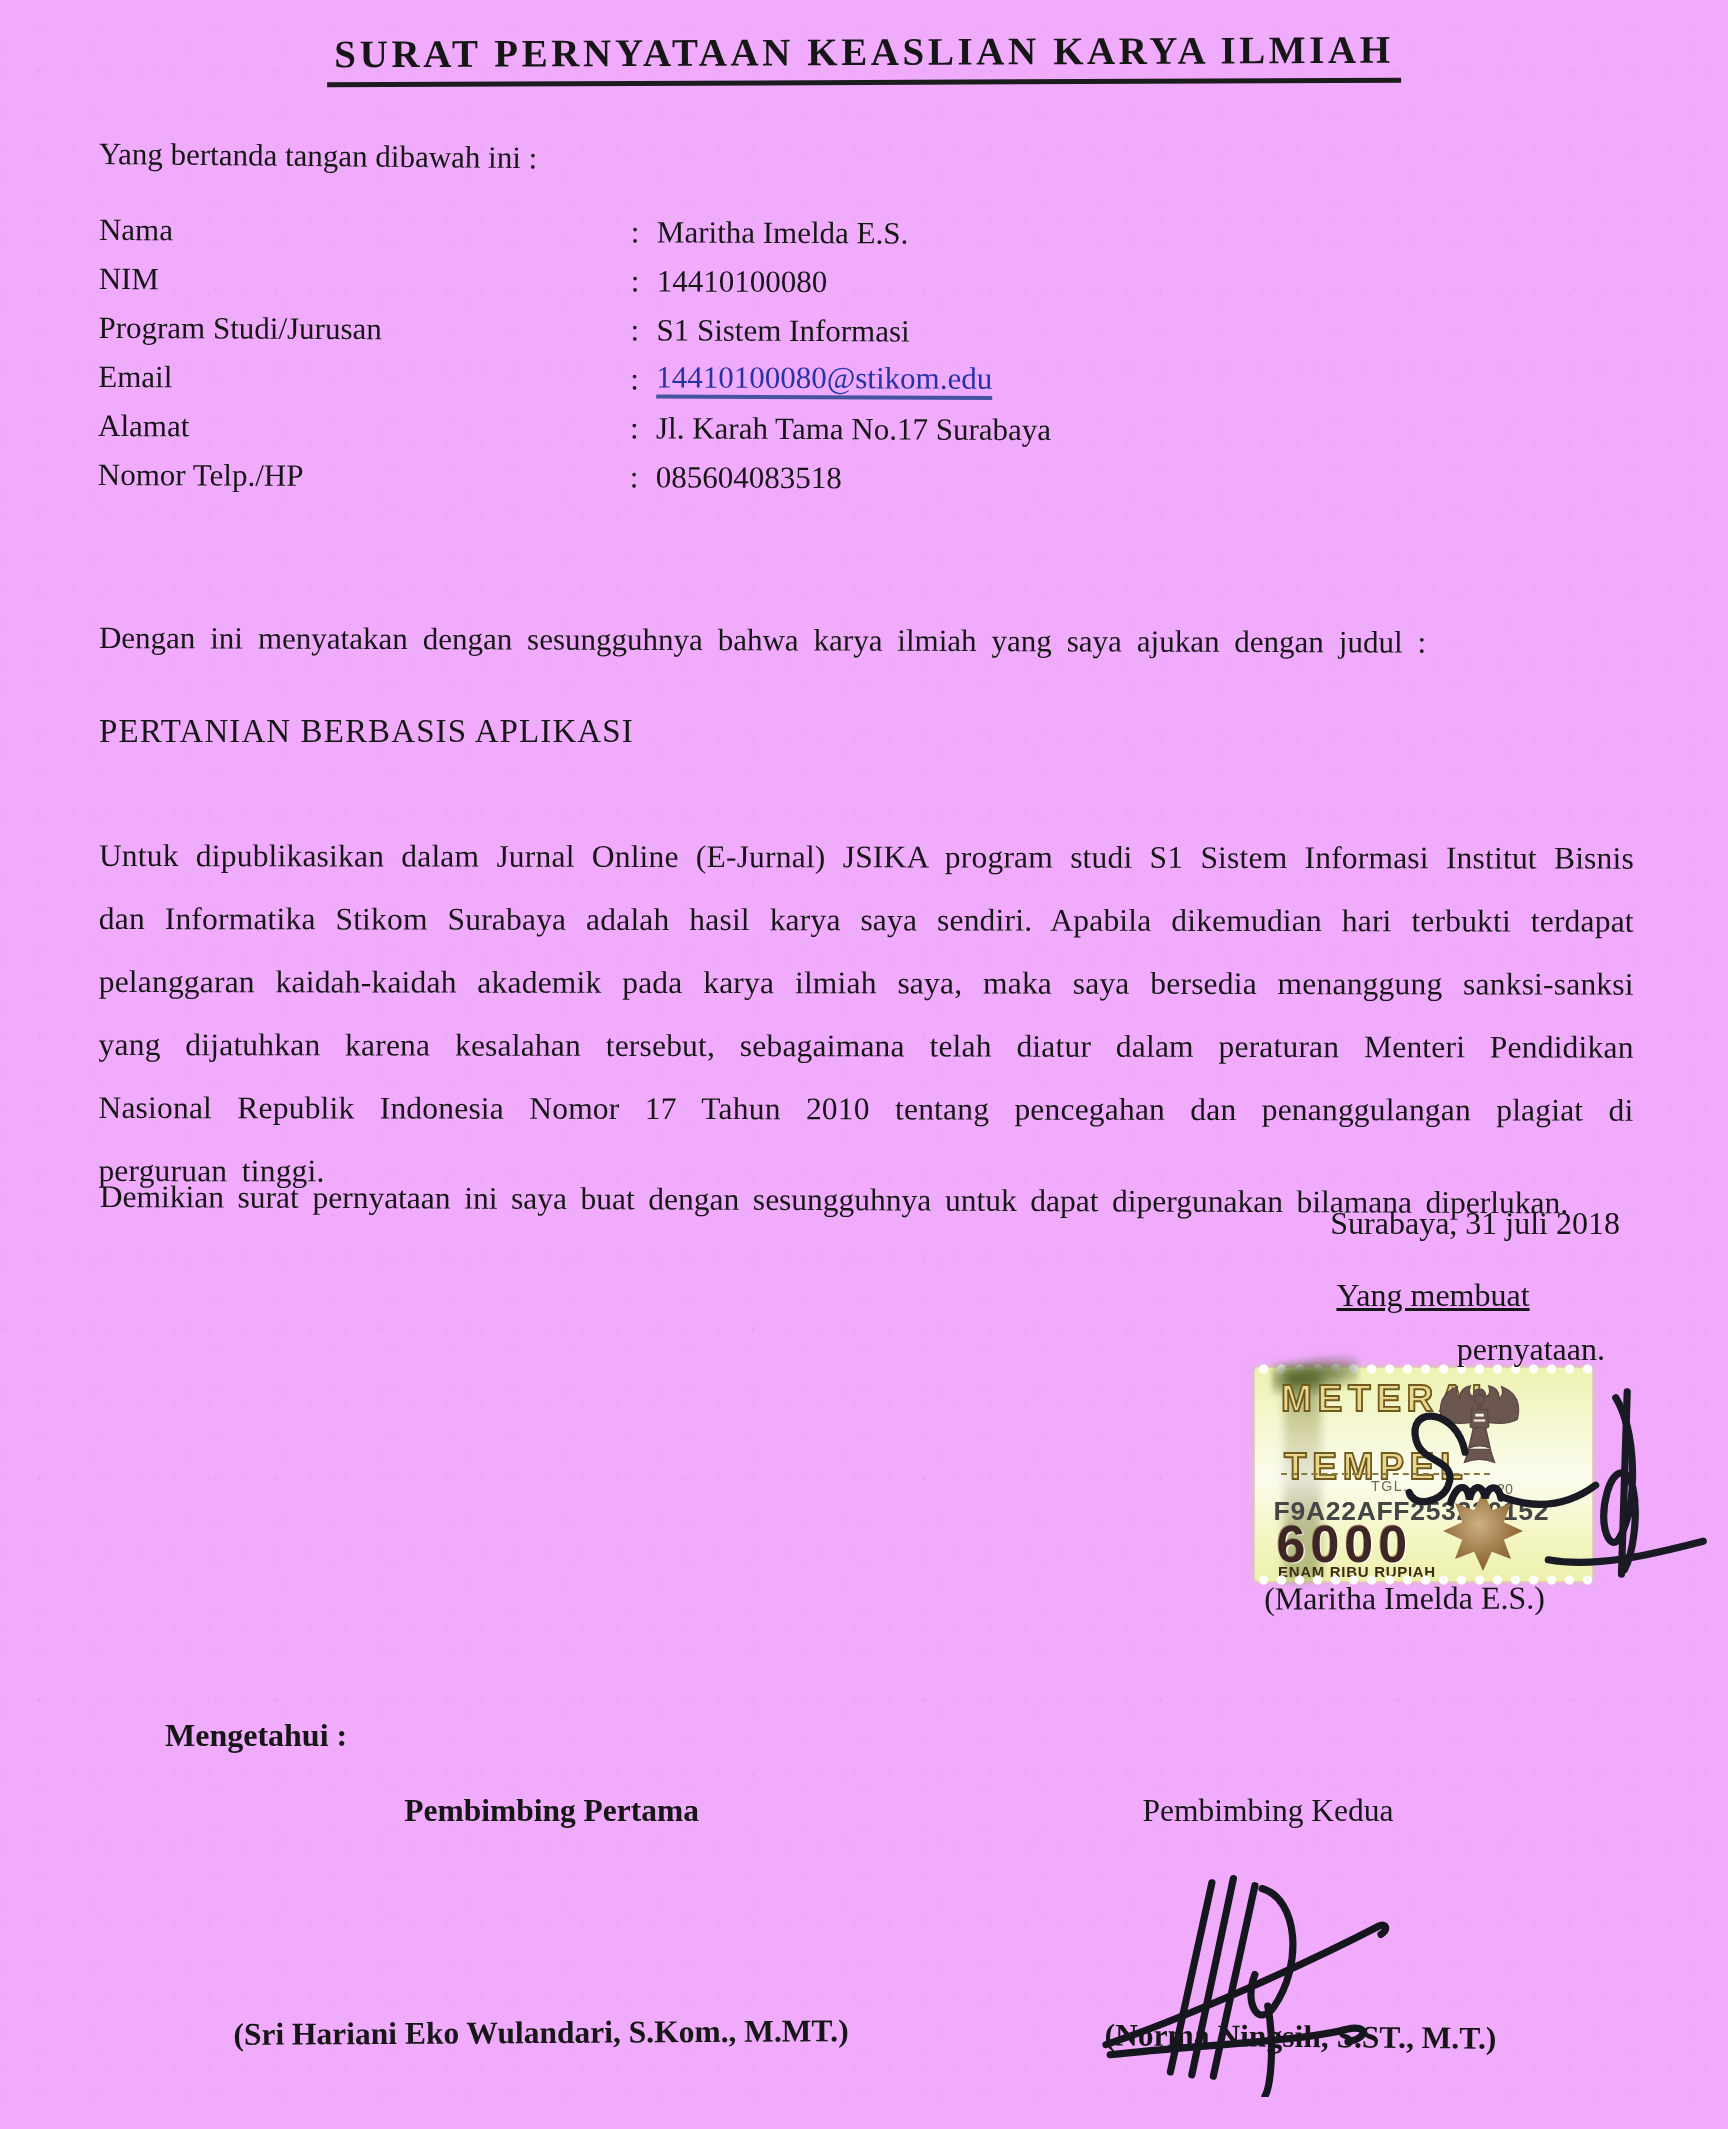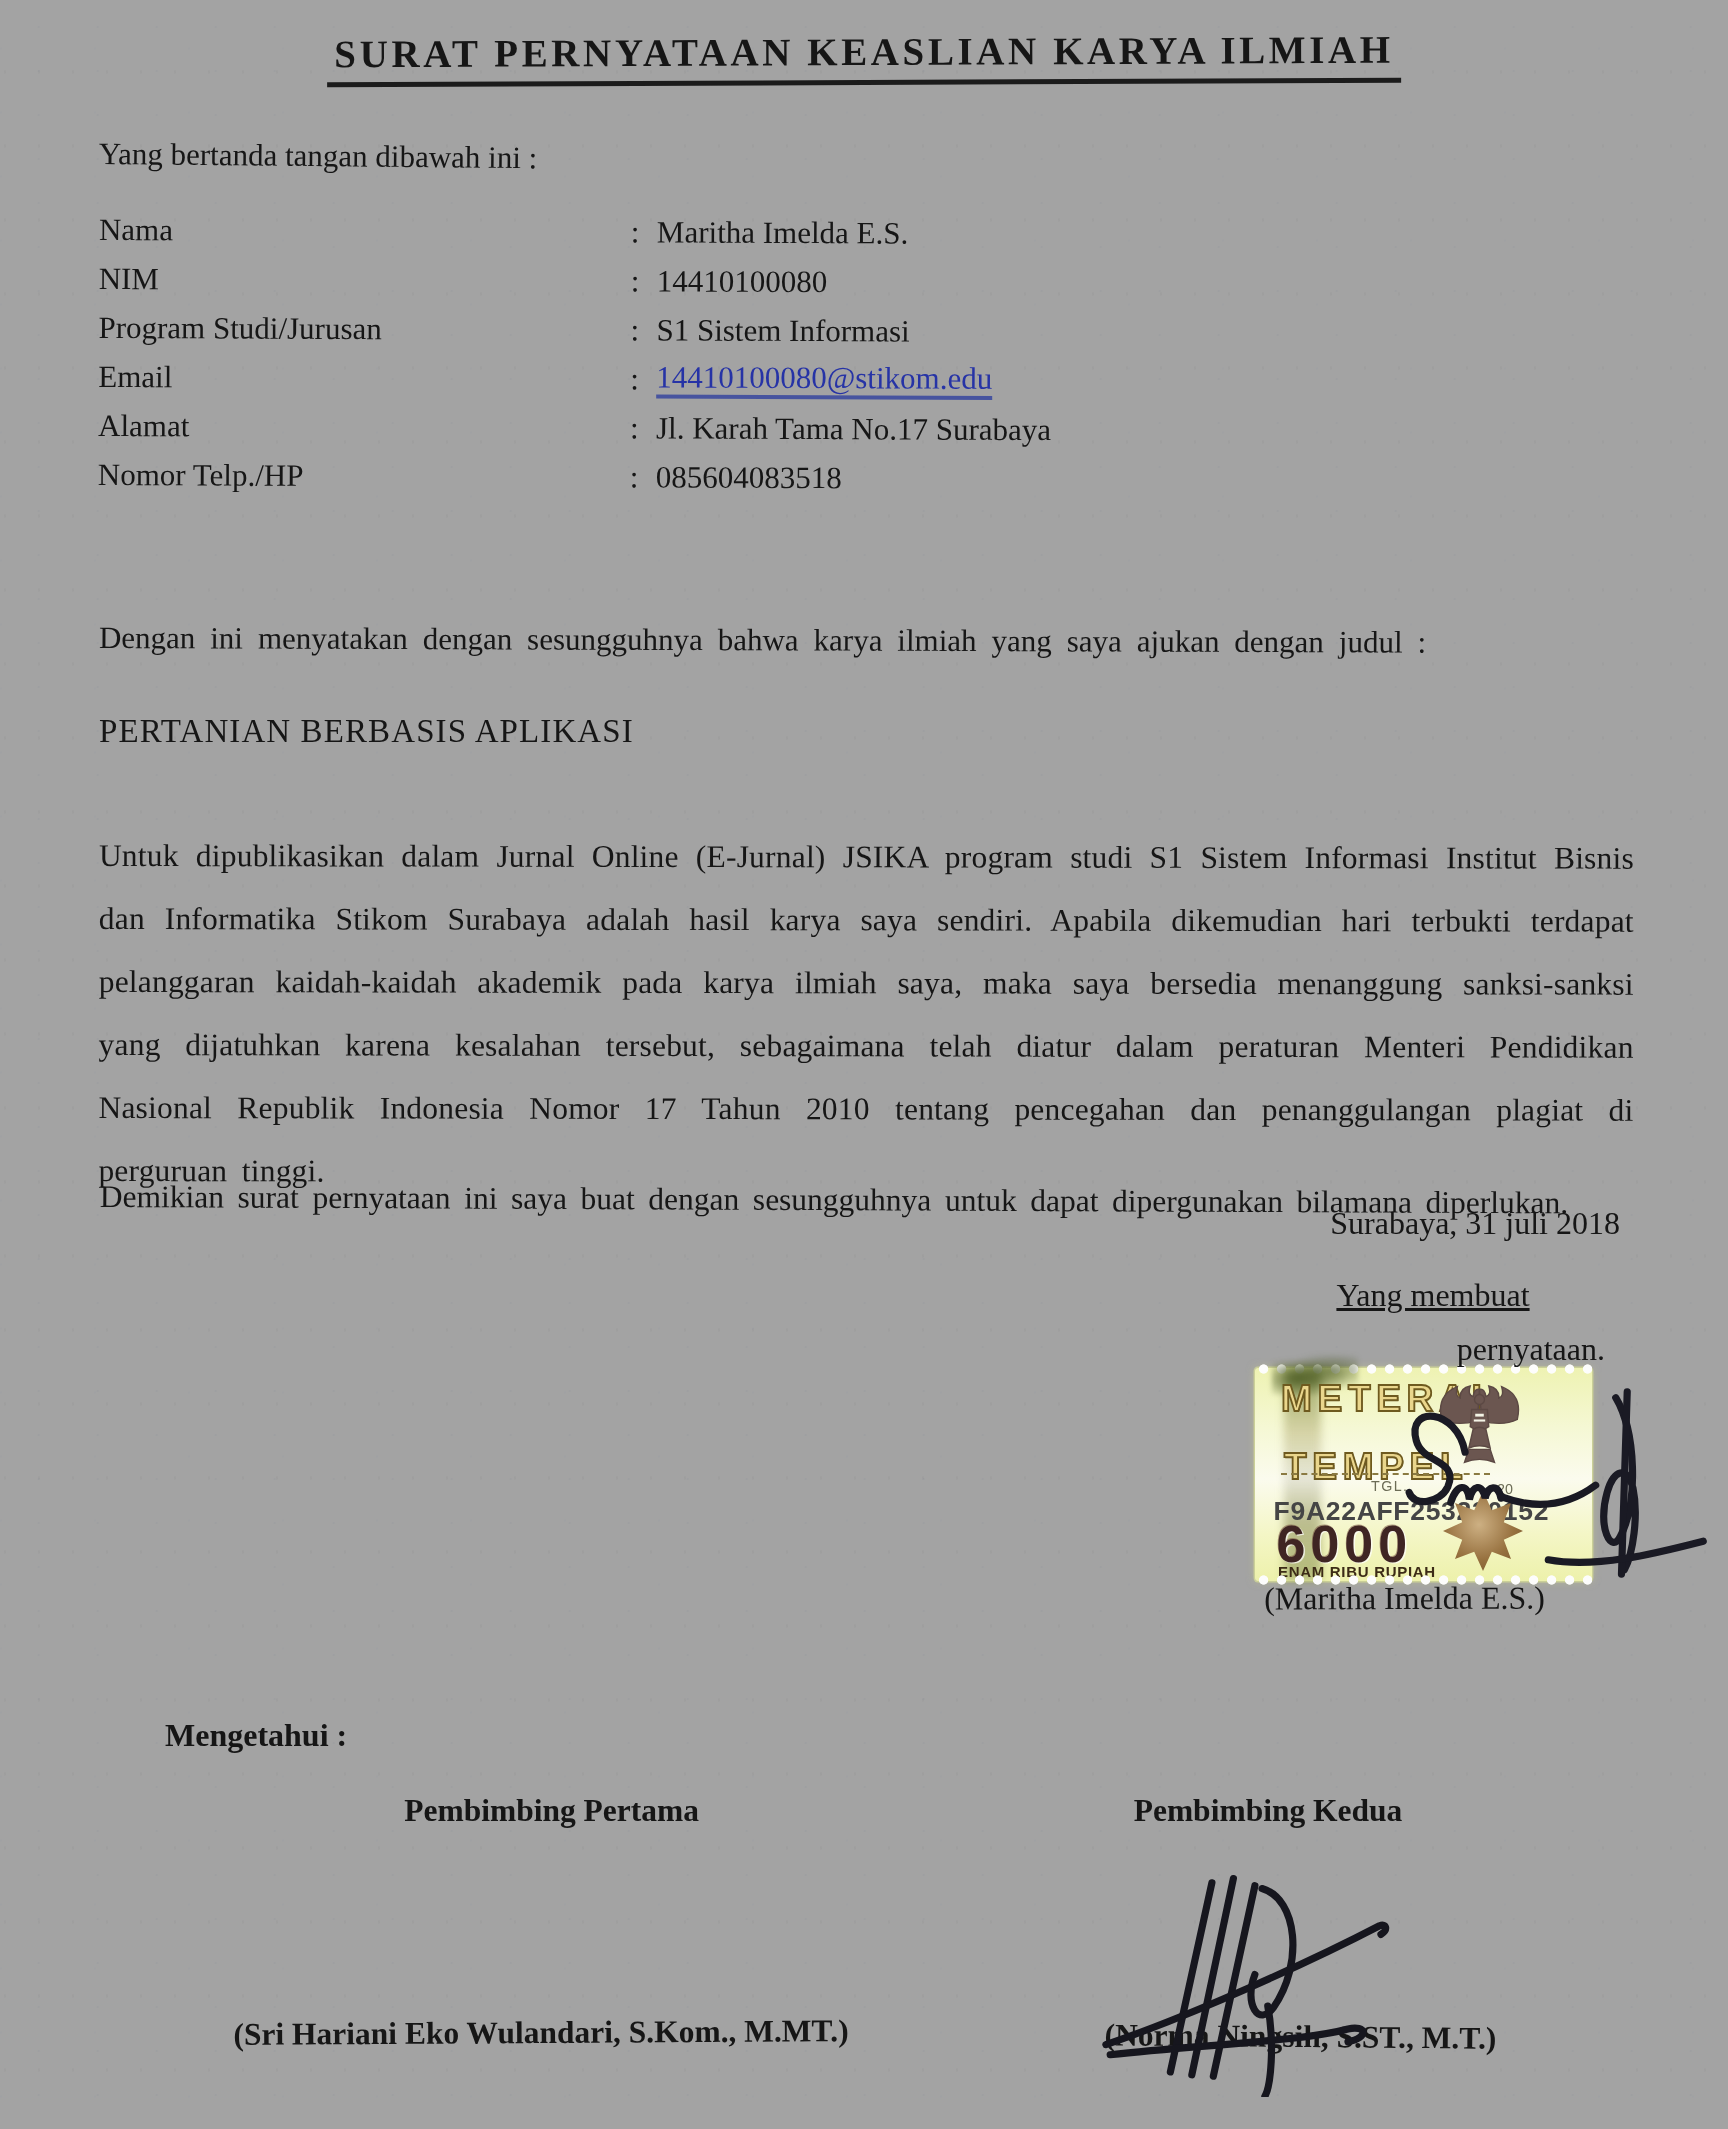--- a/index.html
+++ b/index.html
@@ -1,17 +1,17 @@
 <!DOCTYPE html>
 <html style="font-size:11.5px"><head>
 <meta charset="utf-8">
 <style>
   html,body{margin:0;padding:0;}
   .page{
-    position:relative;width:1728px;height:2129px;background:#a3a3a3;overflow:hidden;
+    position:relative;width:1728px;height:2129px;background:#f0abfc;overflow:hidden;
     font-family:"Liberation Serif", serif;color:#161616;
   }
   
   .page::before{
     content:"";position:absolute;inset:0;pointer-events:none;
     background-image:
       radial-gradient(rgba(60,70,130,0.06) 0.9px, transparent 1.3px),
       radial-gradient(rgba(70,70,70,0.05) 0.7px, transparent 1.1px),
       radial-gradient(rgba(90,110,160,0.04) 1px, transparent 1.4px);
     background-size:59px 44px,34px 74px,94px 64px;
@@ -82,21 +82,21 @@
   .stamp-garuda{position:absolute;left:181px;top:14.3px;width:87px;height:92px;}
   .stamp-star{
     position:absolute;left:188px;top:123px;width:80px;height:80px;
     background:radial-gradient(circle at 45% 42%,#cdb083,#97713f 55%,#7c5a30 85%);
     clip-path:polygon(50% 0%,61% 24%,85% 15%,76% 39%,100% 50%,76% 61%,85% 85%,61% 76%,50% 100%,39% 76%,15% 85%,24% 61%,0% 50%,24% 39%,15% 15%,39% 24%);
   }
   .sig1{position:absolute;left:1379px;top:1379px;width:330px;height:244px;z-index:4;}
   .sig2{position:absolute;left:1093px;top:1857px;width:308px;height:240px;z-index:1;}
   .ack{position:absolute;top:1717px;left:165px;font-size:32px;font-weight:600;}
   .sup1-title{position:absolute;top:1793px;left:355px;width:344px;text-align:right;font-size:31.5px;font-weight:700;}
-  .sup2-title{position:absolute;top:1793px;left:1107px;width:322px;text-align:center;font-size:31.5px;font-weight:700;}
+  .sup2-title{position:absolute;top:1793px;left:1107px;width:322px;text-align:center;font-size:31.5px;font-weight:400;}
   .sup1-name{position:absolute;top:2015px;left:122px;width:838px;text-align:center;font-size:31.5px;font-weight:600;transform:rotate(-0.35deg);}
   .sup2-name{position:absolute;top:2019px;left:1064px;width:473px;text-align:center;font-size:31.5px;font-weight:600;transform:rotate(0.5deg);}
 </style>
 </head>
 <body>
 
 <div class="page">
 
   <div class="doc-title">
     <span>SURAT PERNYATAAN KEASLIAN KARYA ILMIAH</span>

